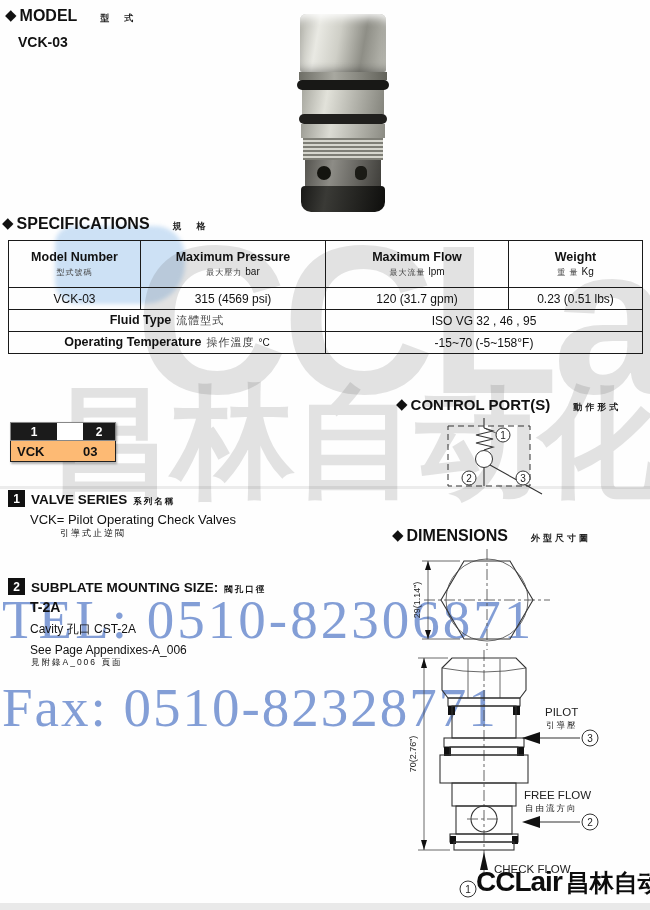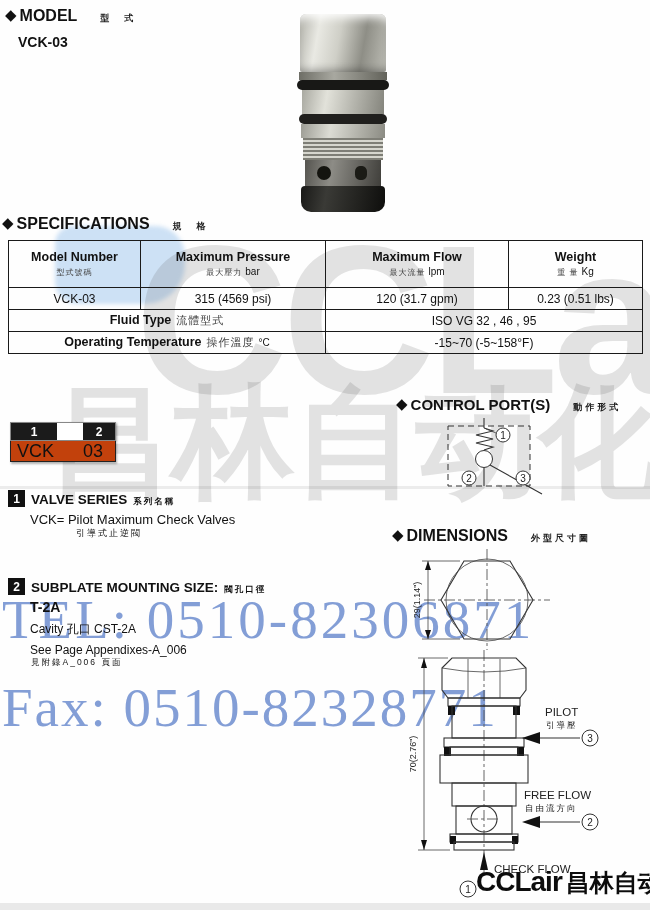--- a/index.html
+++ b/index.html
@@ -66,22 +66,22 @@
   .attr-unit{font-size:10px;margin-left:4px;}
 
   
   .order-box{position:absolute;left:10px;top:422px;width:106px;z-index:3;}
   .order-top{display:flex;height:17px;border:1px solid #888;box-shadow:1px 1px 2px rgba(0,0,0,.35);}
   .ob-black{background:#1b1b1b;color:#fff;font-weight:bold;font-size:12px;display:flex;
       align-items:center;justify-content:center;}
   .ob-1{width:46px;}
   .ob-gap{width:26px;background:#fff;}
   .ob-2{flex:1;}
-  .order-bottom{display:flex;height:20px;border:1.5px solid #222;border-top:none;background:#c2410c;
-      align-items:center;font-weight:normal;font-size:18px;box-shadow:1px 2px 2px rgba(0,0,0,.3);}
+  .order-bottom{display:flex;height:20px;border:1.5px solid #222;border-top:none;background:#fdba74;
+      align-items:center;font-weight:bold;font-size:13px;box-shadow:1px 2px 2px rgba(0,0,0,.3);}
   .ob-code1{padding-left:6px;width:52px;}
   .ob-code2{padding-left:14px;}
 
   
   .secnum{position:absolute;width:17px;height:17px;background:#111;color:#fff;font-weight:bold;
       font-size:12px;display:flex;align-items:center;justify-content:center;z-index:3;}
   .sec-head{position:absolute;font-weight:bold;font-size:13.5px;z-index:3;white-space:nowrap;}
   .sec-head .cn{font-size:8.5px;letter-spacing:2px;margin-left:6px;}
   .txt{position:absolute;z-index:3;white-space:nowrap;}
 
@@ -215,22 +215,22 @@
     <g>
       <circle class="circ" cx="85" cy="60" r="7"></circle>
       <text class="svgt" x="85" y="63.5" font-size="10" text-anchor="middle">3</text>
     </g>
   </svg>
 
   <div class="secnum" style="left:8px;top:490px;">1</div>
   <div class="sec-head" style="left:31px;top:492px;">
     <span>VALVE SERIES</span><span class="cn">系列名稱</span>
   </div>
-  <div class="txt" style="left:30px;top:512px;font-size:13px;">VCK= Pilot Maximum Check Valves</div>
-  <div class="txt" style="left:76px;top:527px;font-size:9px;letter-spacing:2px;font-family:Liberation Mono, monospace;">引導式止逆閥</div>
+  <div class="txt" style="left:30px;top:512px;font-size:13px;">VCK= Pilot Operating Check Valves</div>
+  <div class="txt" style="left:60px;top:527px;font-size:9px;letter-spacing:2px;font-family:Liberation Mono, monospace;">引導式止逆閥</div>
 
   <div class="secnum" style="left:8px;top:578px;">2</div>
   <div class="sec-head" style="left:31px;top:580px;">
     <span>SUBPLATE MOUNTING SIZE:</span><span class="cn">閥孔口徑</span>
   </div>
   <div class="txt" style="left:30px;top:599px;font-size:14px;font-weight:bold;">T-2A</div>
   <div class="txt" style="left:30px;top:621px;font-size:12px;">Cavity 孔口 CST-2A</div>
   <div class="txt" style="left:30px;top:643px;font-size:12px;">See Page Appendixes-A_006</div>
   <div class="txt" style="left:31px;top:657px;font-size:8.5px;letter-spacing:2px;">見附錄A_006 頁面</div>
 

